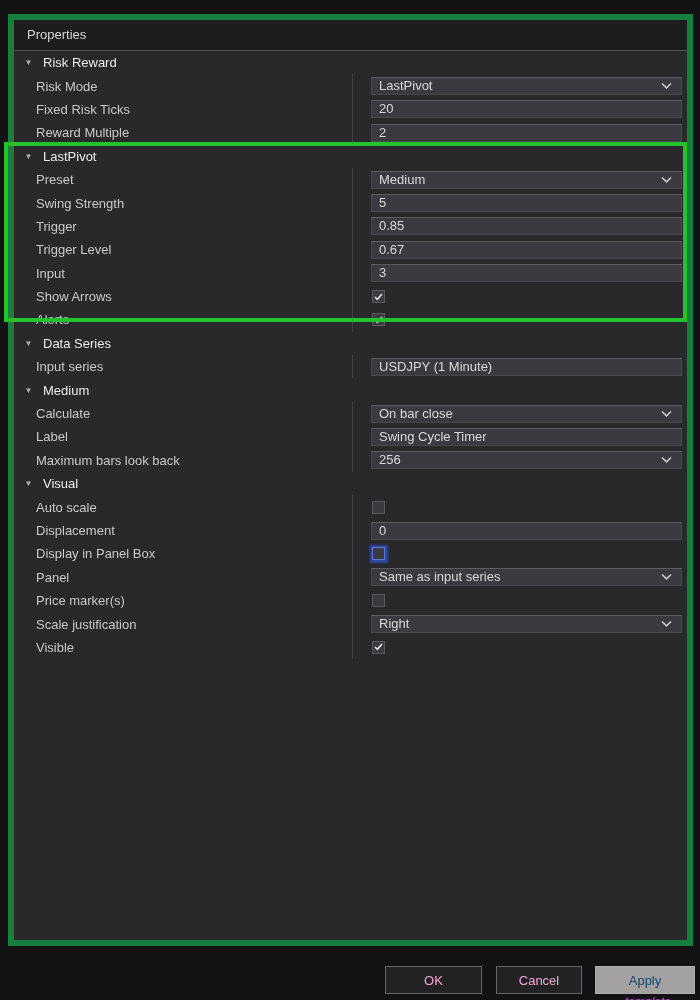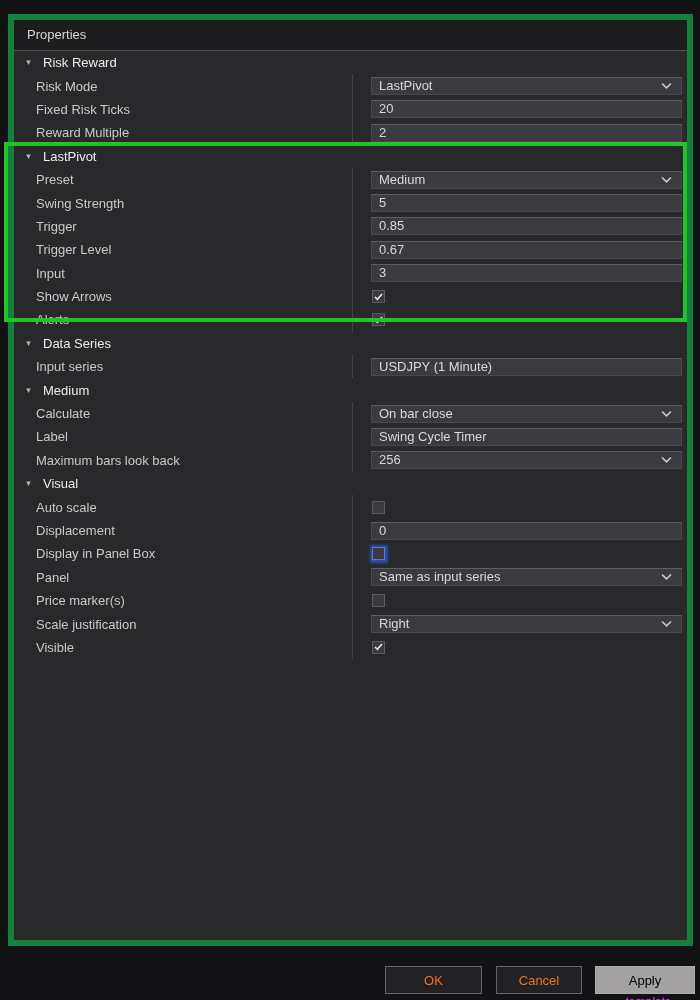--- a/index.html
+++ b/index.html
@@ -44,27 +44,27 @@
                       box-shadow:0 0 2px 2.5px rgba(47,82,182,0.85); }
 
   .highlight-box { position:absolute; left:4px; top:142px; width:683px;
                    height:180px; border:4px solid #24c32c;
                    pointer-events:none; z-index:5; }
 
   .template-label { position:absolute; right:16px; top:975px; font-size:12px;
                     font-style:italic; color:#d946ef; }
 
   .btn { position:absolute; top:966px; height:28px; background:#222225;
-         border:1px solid #66666a; color:#f97316; font-size:13px;
+         border:1px solid #66666a; color:#f9a8d4; font-size:13px;
          display:flex; align-items:center; justify-content:center;
          cursor:pointer; font-family:"Liberation Sans", sans-serif; }
   .btn.ok     { left:385px; width:97px; }
   .btn.cancel { left:496px; width:86px; }
   .btn.apply  { left:595px; width:100px; background:#a3a1a1;
-                border-color:#aeacac; color:#000000; }
+                border-color:#aeacac; color:#0c4a6e; }
 </style>
 </head>
 <body>
 
 <div class="panel">
   <div class="titlebar">Properties</div>
   <div class="grid">
       <div class="row section">
         <div class="label-col">
           <span class="tri">▼</span>

